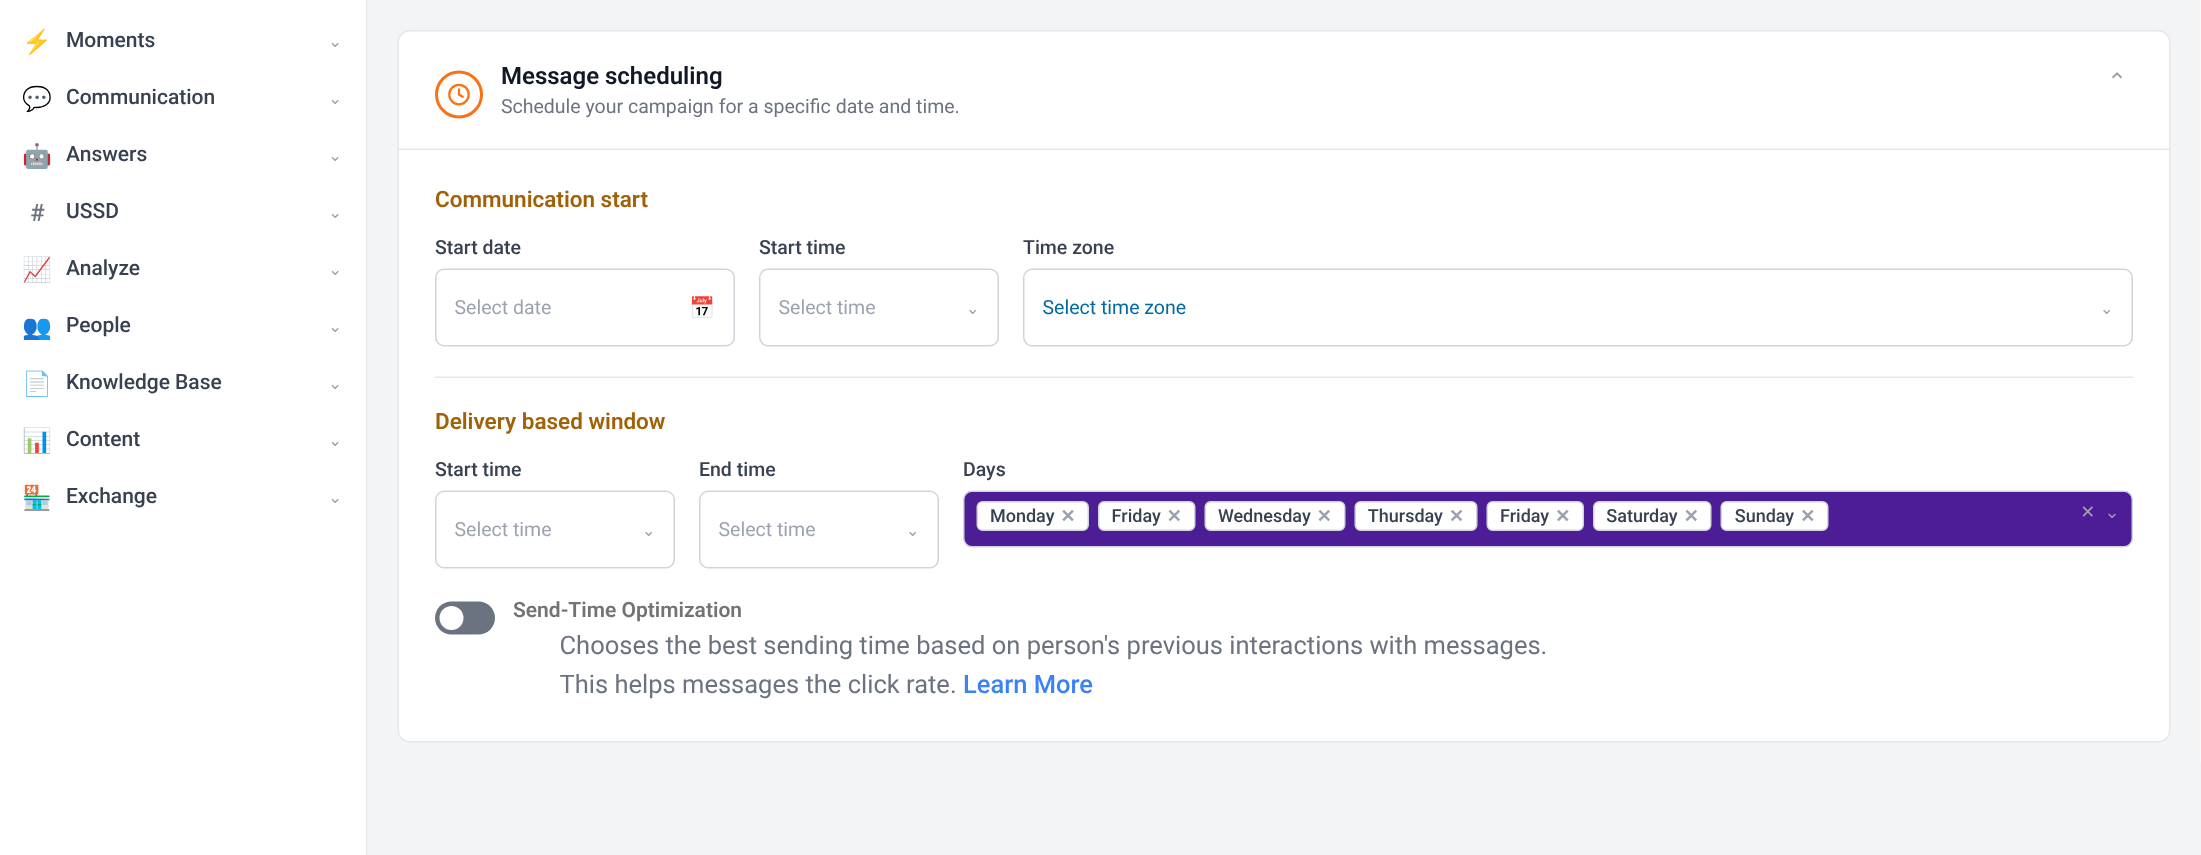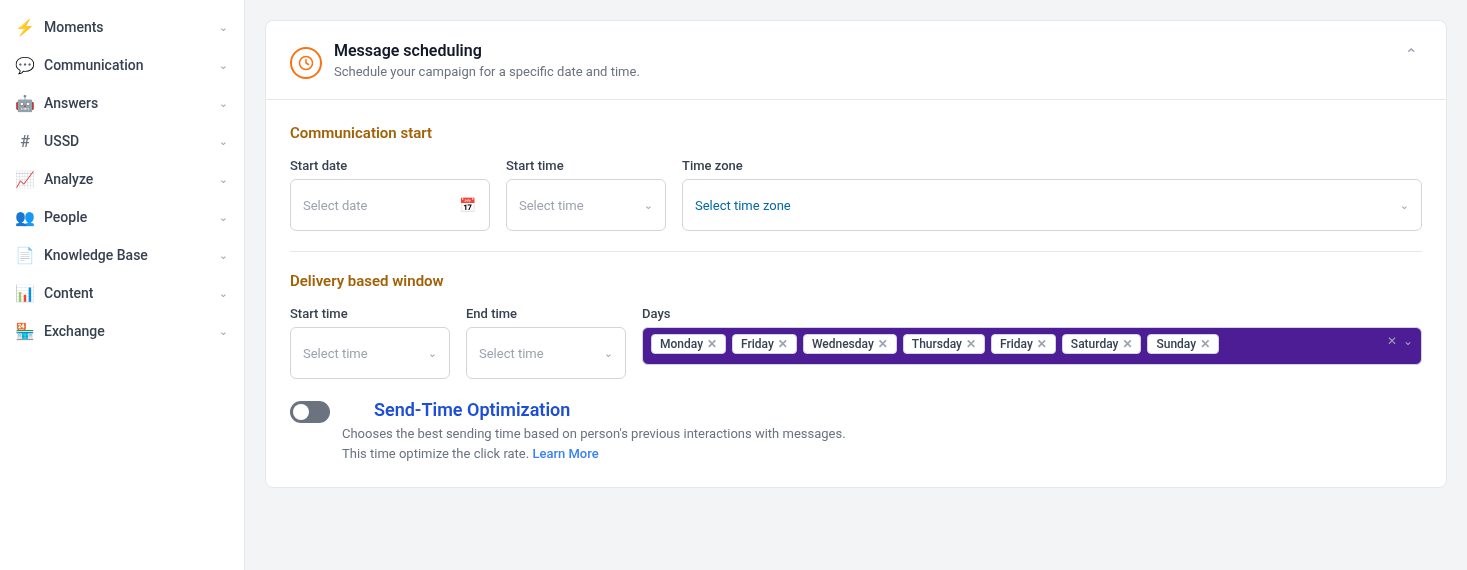--- a/index.html
+++ b/index.html
@@ -232,29 +232,29 @@
       top: 3px;
       left: 3px;
       transition: left 0.2s;
     }
     .toggle-text-group {
       display: flex;
       flex-direction: column;
       gap: 4px;
     }
     .toggle-label {
-      font-size: 18px;
+      font-size: 14px;
       font-weight: 600;
-      color: #1d4ed8;
-      margin-left: 32px;
+      color: #737373;
     }
     .toggle-desc {
-      font-size: 13px;
+      font-size: 17px;
       color: #6b7280;
       line-height: 1.5;
+      margin-left: 31px;
     }
     .toggle-desc a {
       color: #3b82f6;
       text-decoration: none;
       font-weight: 500;
     }
   </style>
 </head>
 <body>
 
@@ -440,21 +440,21 @@
           </div>
         </div>
       </div>
 
       <div class="toggle-row" style="margin-top:20px;">
         <div class="toggle"></div>
         <div class="toggle-text-group">
           <span class="toggle-label">Send-Time Optimization</span>
           <span class="toggle-desc">
             <span>Chooses the best sending time based on person's previous interactions with messages.</span><br>
-            <span>This time optimize the click rate.</span>
+            <span>This helps messages the click rate.</span>
             <a href="#">Learn More</a>
           </span>
         </div>
       </div>
 
     </div>
   </div>
 </main>
 
 </body></html>

